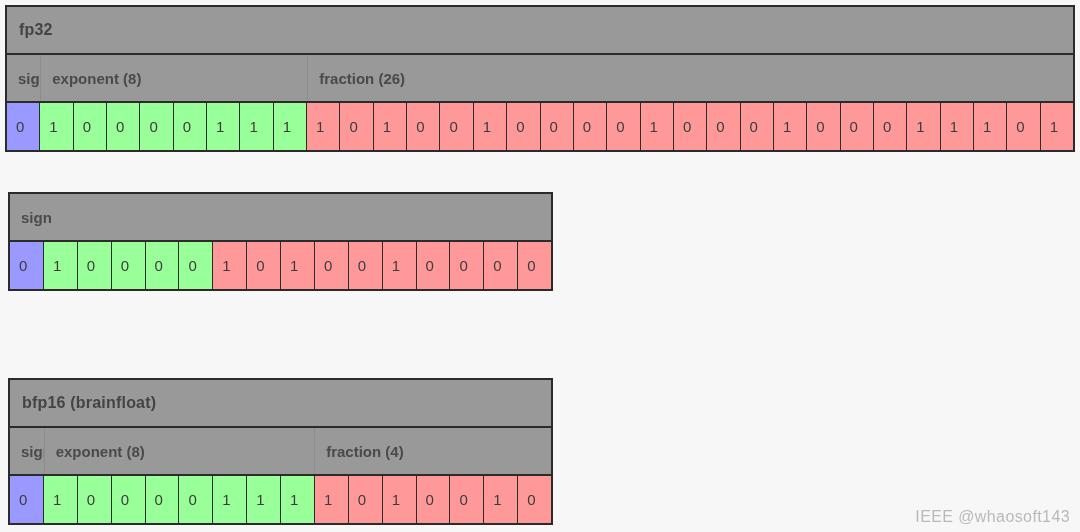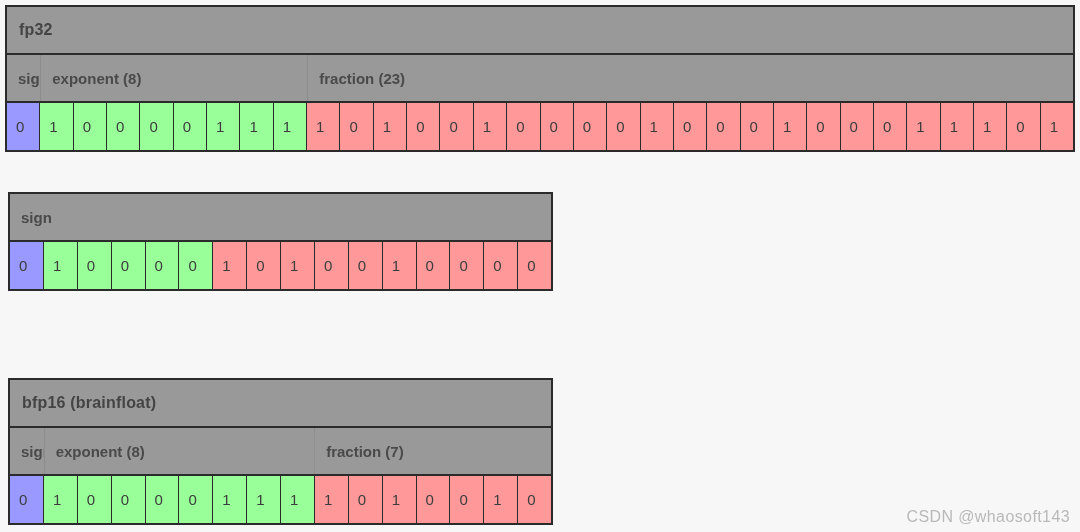--- a/index.html
+++ b/index.html
@@ -133,21 +133,21 @@
       <span class="title-text">fp32</span>
     </div>
     <div class="field-row">
         <div class="field-cell" style="flex: 1 0 0%;">
           <span class="field-label">sign</span>
         </div>
         <div class="field-cell" style="flex: 8 0 0%;">
           <span class="field-label">exponent (8)</span>
         </div>
         <div class="field-cell" style="flex: 23 0 0%;">
-          <span class="field-label">fraction (23)</span>
+          <span class="field-label">fraction (26)</span>
         </div>
       </div>
     <div class="bits-row">
         <div class="bit-cell bit-sign" style="flex: 1 0 0%;">
           <span class="bit-val">0</span>
         </div>
         <div class="bit-cell bit-exp" style="flex: 1 0 0%;">
           <span class="bit-val">1</span>
         </div>
         <div class="bit-cell bit-exp" style="flex: 1 0 0%;">
@@ -306,21 +306,21 @@
       <span class="title-text">bfp16 (brainfloat)</span>
     </div>
     <div class="field-row">
         <div class="field-cell" style="flex: 1 0 0%;">
           <span class="field-label">sign</span>
         </div>
         <div class="field-cell" style="flex: 8 0 0%;">
           <span class="field-label">exponent (8)</span>
         </div>
         <div class="field-cell" style="flex: 7 0 0%;">
-          <span class="field-label">fraction (7)</span>
+          <span class="field-label">fraction (4)</span>
         </div>
       </div>
     <div class="bits-row">
         <div class="bit-cell bit-sign" style="flex: 1 0 0%;">
           <span class="bit-val">0</span>
         </div>
         <div class="bit-cell bit-exp" style="flex: 1 0 0%;">
           <span class="bit-val">1</span>
         </div>
         <div class="bit-cell bit-exp" style="flex: 1 0 0%;">
@@ -361,15 +361,15 @@
         </div>
         <div class="bit-cell bit-frac" style="flex: 1 0 0%;">
           <span class="bit-val">1</span>
         </div>
         <div class="bit-cell bit-frac" style="flex: 1 0 0%;">
           <span class="bit-val">0</span>
         </div>
       </div>
   </div>
 
-  <div class="watermark">CSDN @whaosoft143</div>
+  <div class="watermark">IEEE @whaosoft143</div>
 
 </div>
 
 </body></html>

